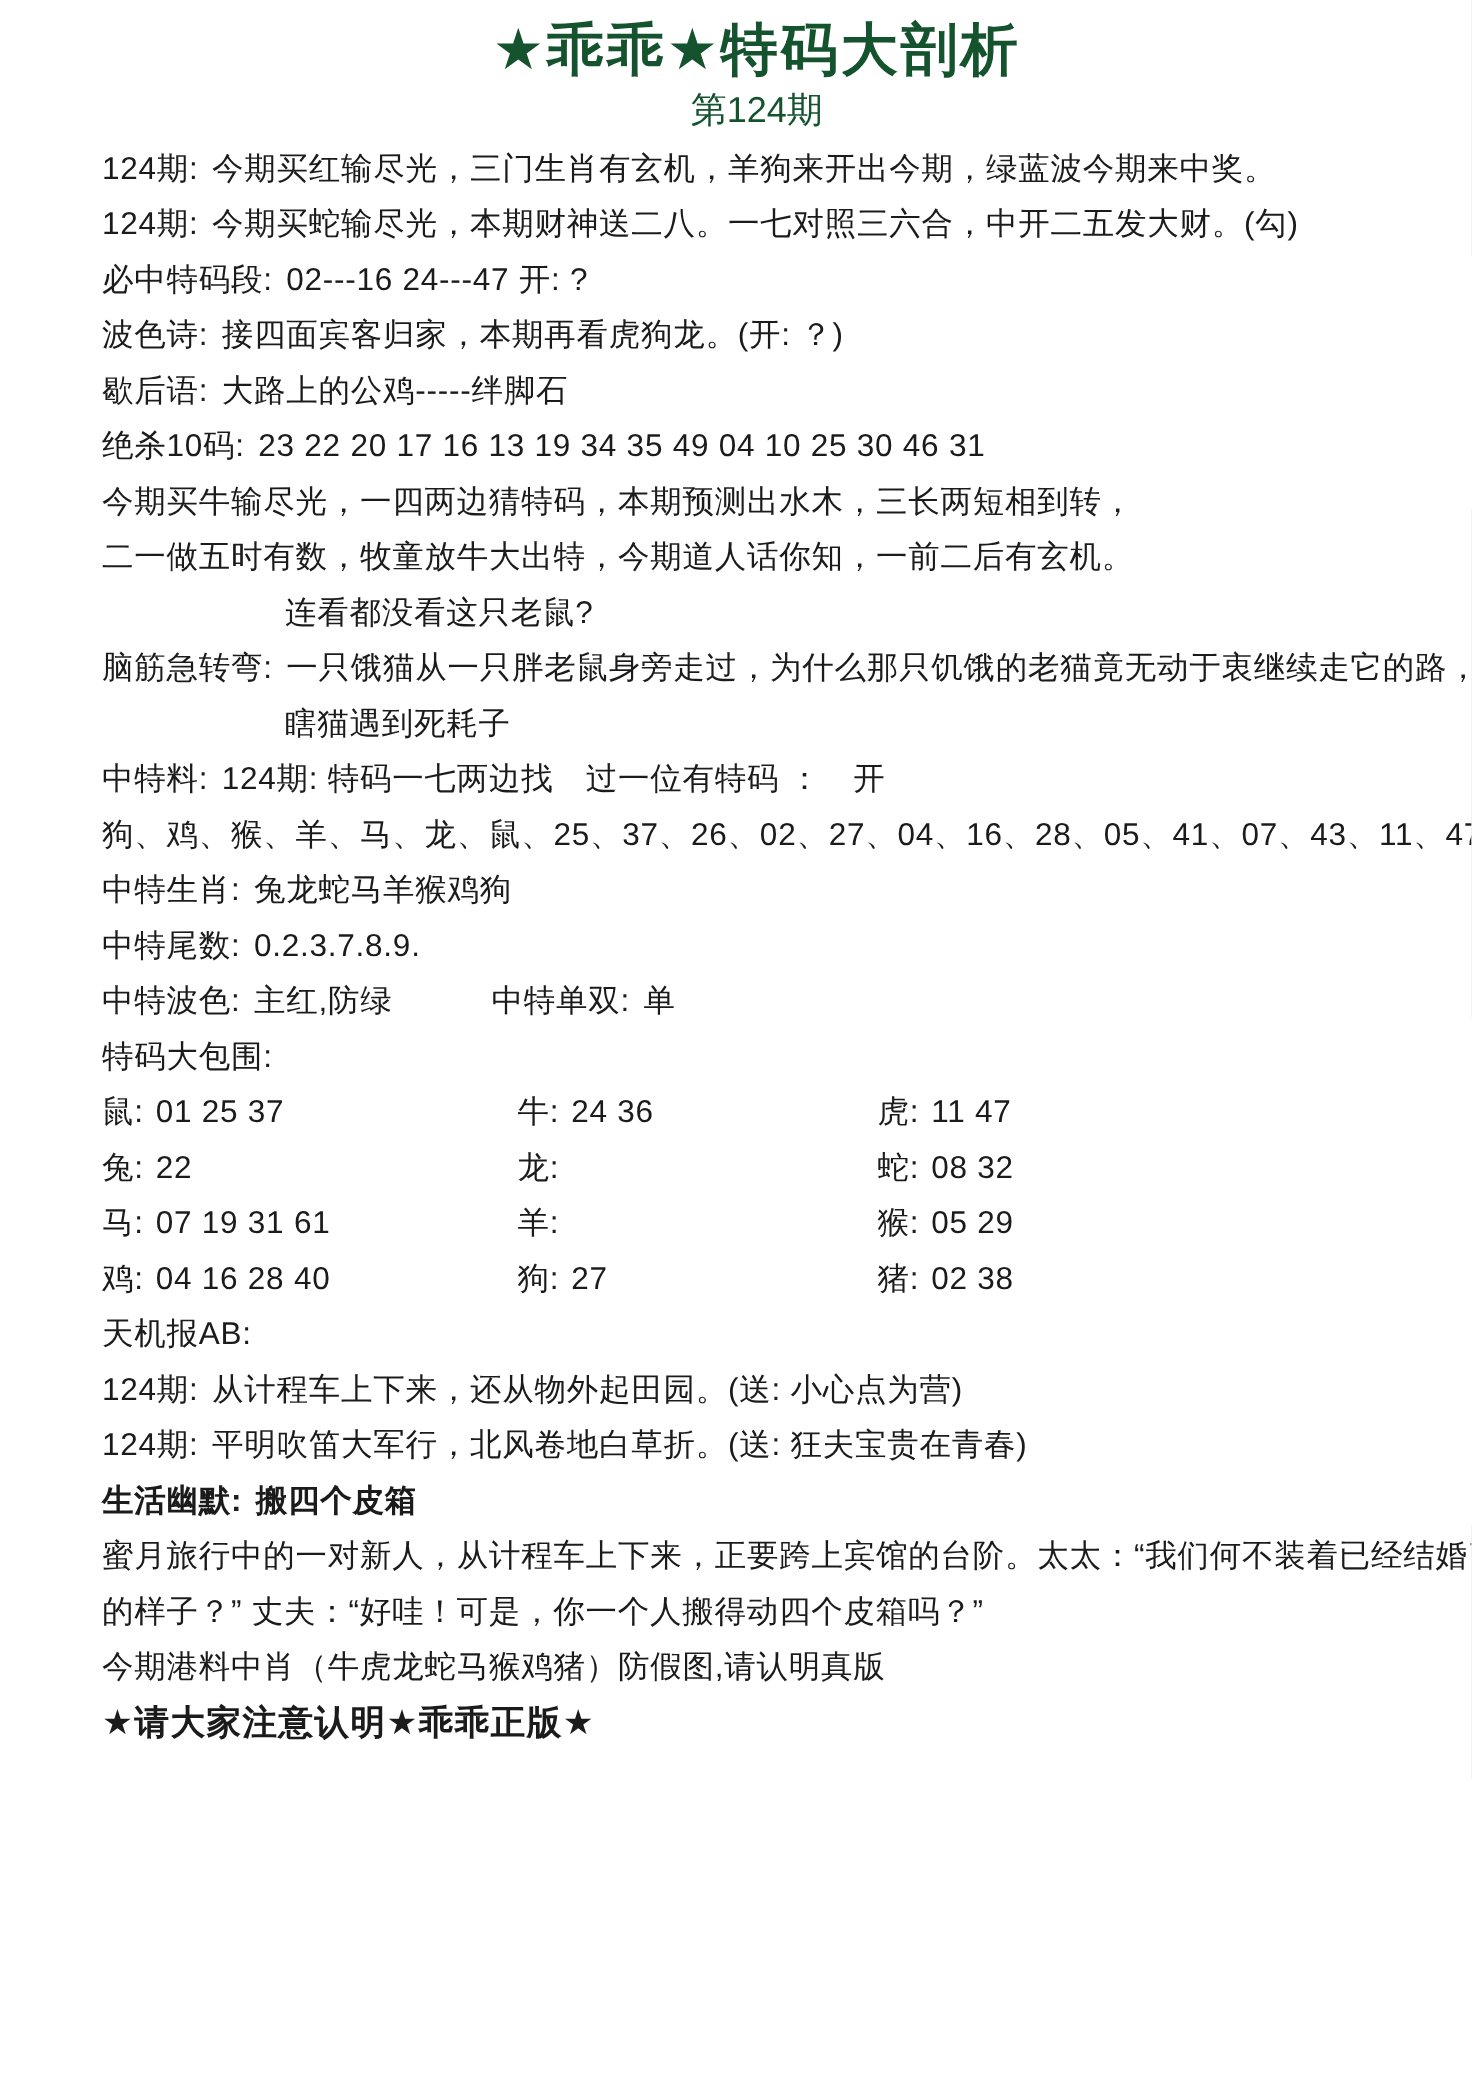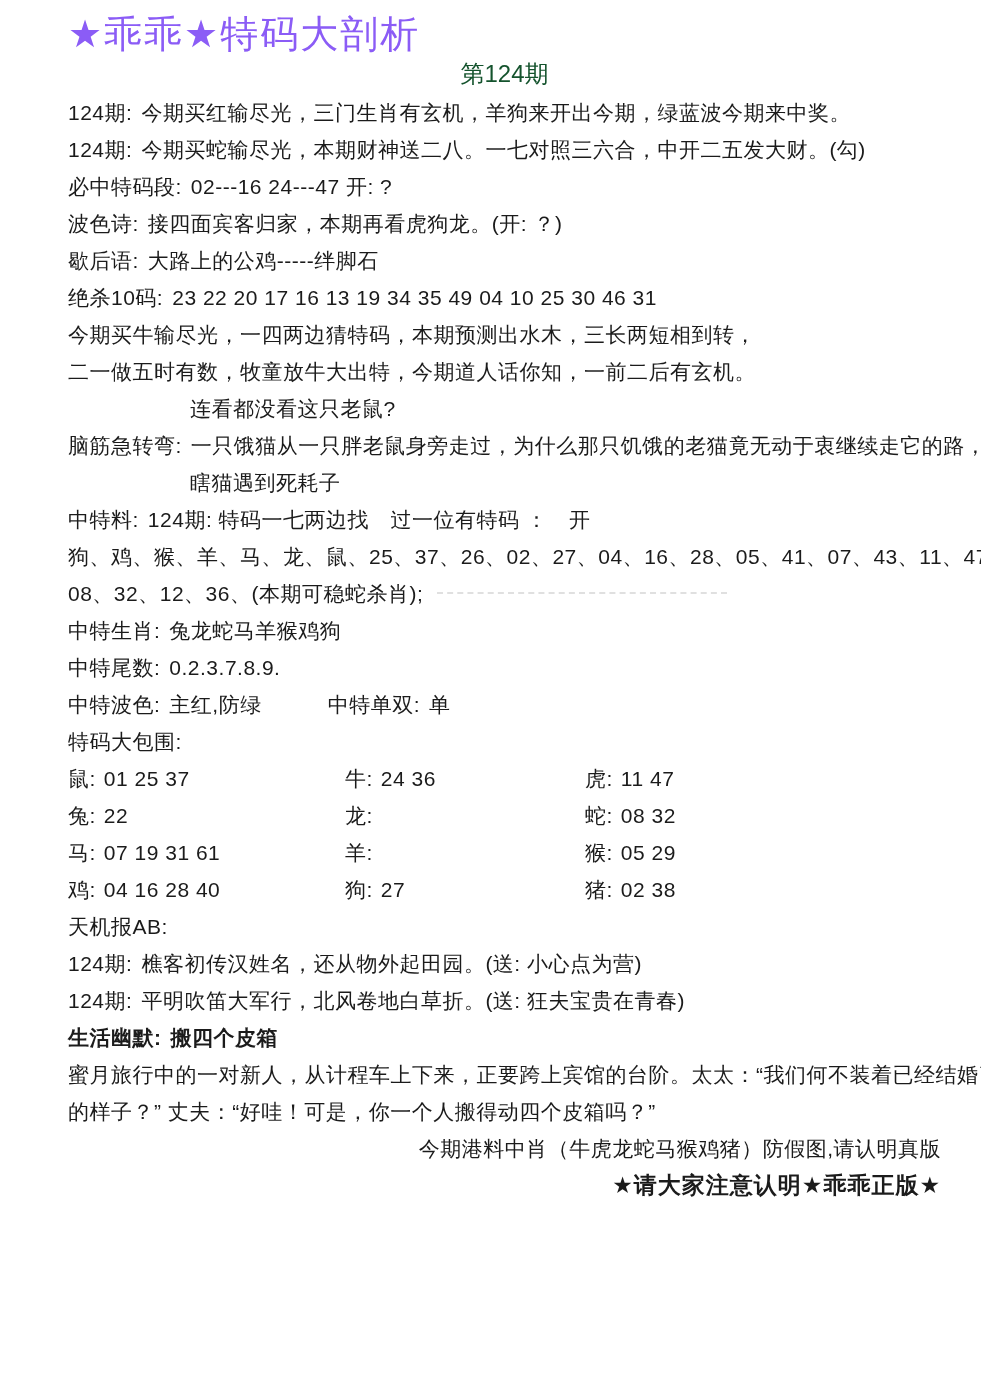--- a/index.html
+++ b/index.html
@@ -10,26 +10,26 @@
     height: 1388px;
     margin: 0 auto;
     background: #ffffff;
     color: #1b1b1b;
     font-family: "Liberation Sans", "DejaVu Sans", sans-serif;
     overflow: hidden;
   }
   .content { padding: 10px 40px 0 68px; }
 
   .title {
-    text-align: left;
+    text-align: center;
     font-size: 38px;
-    font-weight: 400;
+    font-weight: 700;
     line-height: 48px;
     letter-spacing: 2px;
-    color: #8b5cf6;
+    color: #14532d;
   }
   .issue {
     text-align: center;
     font-size: 24px;
     line-height: 32px;
     margin-bottom: 4px;
     color: #14532d;
   }
 
   .line {
@@ -53,21 +53,21 @@
   .smudge {
     display: inline-block;
     width: 290px;
     height: 6px;
     margin-left: 14px;
     vertical-align: middle;
     border-top: 2px dashed #d9d9d9;
     opacity: 0.8;
   }
 
-  .center { text-align: right; white-space: normal; }
+  .center { text-align: left; white-space: normal; }
   .brand-line { font-size: 23px; font-weight: 700; letter-spacing: 1px; }
 </style>
 </head>
 <body>
 
 <div class="page">
   <div class="content">
 
     <div class="title">★乖乖★特码大剖析</div>
     <div class="issue">第124期</div>
@@ -103,23 +103,20 @@
     <div class="line">
       <span class="lbl">脑筋急转弯:</span><span>一只饿猫从一只胖老鼠身旁走过，为什么那只饥饿的老猫竟无动于衷继续走它的路，</span>
     </div>
     <div class="line indent">瞎猫遇到死耗子</div>
 
     <div class="line">
       <span class="lbl">中特料:</span><span>124期: 特码一七两边找　过一位有特码 ：　开</span>
     </div>
 
     <div class="line">狗、鸡、猴、羊、马、龙、鼠、25、37、26、02、27、04、16、28、05、41、07、43、11、47、</div>
-    <div class="line">
-      <span>08、32、12、36、(本期可稳蛇杀肖);</span><span class="smudge"></span>
-    </div>
 
     <div class="line">
       <span class="lbl">中特生肖:</span><span>兔龙蛇马羊猴鸡狗</span>
     </div>
 
     <div class="line">
       <span class="lbl">中特尾数:</span><span>0.2.3.7.8.9.</span>
     </div>
 
     <div class="line split-row">
@@ -147,21 +144,21 @@
       <div class="zcell"><span class="zlabel">猴:</span><span>05 29</span></div>
 
       <div class="zcell"><span class="zlabel">鸡:</span><span>04 16 28 40</span></div>
       <div class="zcell"><span class="zlabel">狗:</span><span>27</span></div>
       <div class="zcell"><span class="zlabel">猪:</span><span>02 38</span></div>
     </div>
 
     <div class="line">天机报AB:</div>
 
     <div class="line">
-      <span class="lbl">124期:</span><span>樵客初传汉姓名，还从物外起田园。(送: 小心点为营)</span>
+      <span class="lbl">124期:</span><span>从计程车上下来，还从物外起田园。(送: 小心点为营)</span>
     </div>
     <div class="line">
       <span class="lbl">124期:</span><span>平明吹笛大军行，北风卷地白草折。(送: 狂夫宝贵在青春)</span>
     </div>
 
     <div class="line bold">
       <span class="lbl">生活幽默:</span><span>搬四个皮箱</span>
     </div>
 
     <div class="line">蜜月旅行中的一对新人，从计程车上下来，正要跨上宾馆的台阶。太太：“我们何不装着已经结婚了好几年</div>

